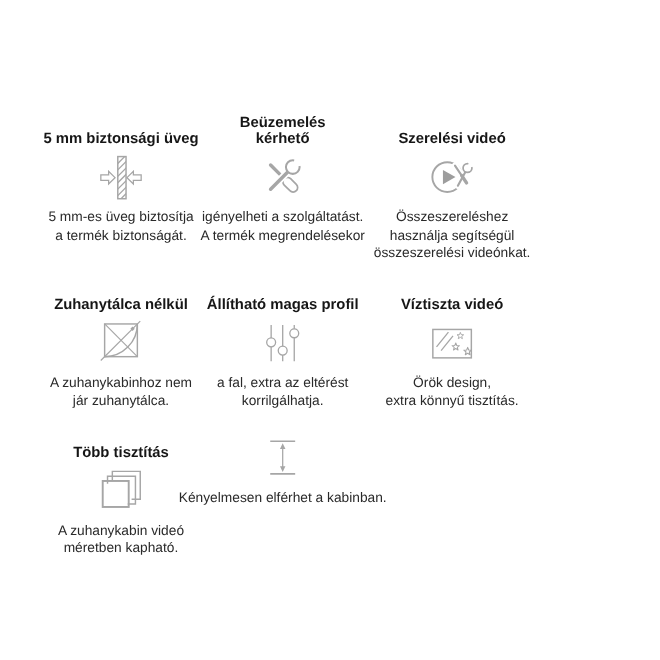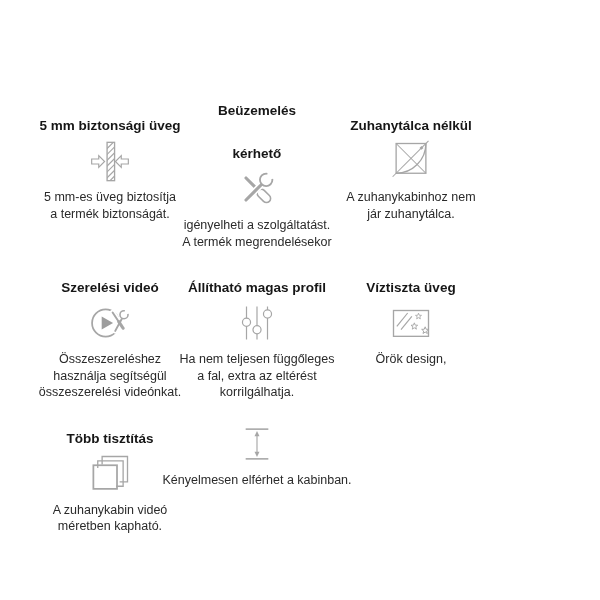--- a/index.html
+++ b/index.html
@@ -12,21 +12,21 @@
     grid-template-columns:154px 140px 168px;
     padding:103px 0 0 33px;
     row-gap:15px;
   }
   .cell{
     display:flex;flex-direction:column;align-items:center;text-align:center;
   }
   .title{
     margin:0;min-height:30px;
     display:flex;flex-direction:column;justify-content:flex-end;align-items:center;
-    font-size:13.5px;line-height:15px;font-weight:bold;color:#161616;gap:28px;
+    font-size:13.5px;line-height:15px;font-weight:bold;color:#161616;
   }
   .title span{display:block;white-space:nowrap;}
   .iconbox{
     height:50px;margin:3px 0;display:flex;align-items:center;justify-content:center;
   }
   .desc{
     margin:0;font-size:12.5px;line-height:16.5px;color:#2a2a2a;
   }
   .desc span{display:block;white-space:nowrap;}
   svg{display:block;}
@@ -83,39 +83,20 @@
       </svg>
     </div>
     <p class="desc">
       <span>igényelheti a szolgáltatást.</span>
       <span>A termék megrendelésekor</span>
     </p>
   </div>
 
   <div class="cell">
     <h3 class="title">
-      <span>Zuhanytálca nélkül</span>
-    </h3>
-    <div class="iconbox">
-      <svg width="42" height="44" viewBox="0 0 48 48">
-        <rect x="7" y="4" width="34" height="34" fill="none" stroke="#a6a6a6" stroke-width="1.5"></rect>
-        <path d="M41,4 A34,34 0 0 1 7,38" fill="none" stroke="#a6a6a6" stroke-width="1.5"></path>
-        <line x1="7" y1="4" x2="41" y2="38" stroke="#a6a6a6" stroke-width="1.2"></line>
-        <line x1="44" y1="1" x2="3" y2="42" stroke="#a6a6a6" stroke-width="1.2"></line>
-        <rect x="-1.6" y="-1.6" width="3.2" height="3.2" transform="translate(36,9) rotate(45)" fill="#a6a6a6"></rect>
-      </svg>
-    </div>
-    <p class="desc">
-      <span>A zuhanykabinhoz nem</span>
-      <span>jár zuhanytálca.</span>
-    </p>
-  </div>
-
-  <div class="cell">
-    <h3 class="title">
       <span>Szerelési videó</span>
     </h3>
     <div class="iconbox">
       <svg width="44" height="42" viewBox="0 0 48 48">
         <circle cx="19" cy="24" r="15.5" fill="none" stroke="#a6a6a6" stroke-width="2"></circle>
         <polygon points="14.5,16.5 14.5,31.5 27.5,24" fill="#9d9d9d"></polygon>
         <line x1="27" y1="12" x2="39" y2="30" stroke="#ffffff" stroke-width="6.5" stroke-linecap="round"></line>
         <line x1="40" y1="15" x2="30" y2="33" stroke="#ffffff" stroke-width="6.5" stroke-linecap="round"></line>
         <line x1="27" y1="12" x2="34" y2="22.5" stroke="#a6a6a6" stroke-width="2.2" stroke-linecap="round"></line>
         <line x1="34" y1="22.5" x2="39" y2="30" stroke="#a6a6a6" stroke-width="3.6" stroke-linecap="round"></line>
@@ -126,62 +107,81 @@
     </div>
     <p class="desc">
       <span>Összeszereléshez</span>
       <span>használja segítségül</span>
       <span>összeszerelési videónkat.</span>
     </p>
   </div>
 
   <div class="cell">
     <h3 class="title">
+      <span>Zuhanytálca nélkül</span>
+    </h3>
+    <div class="iconbox">
+      <svg width="42" height="44" viewBox="0 0 48 48">
+        <rect x="7" y="4" width="34" height="34" fill="none" stroke="#a6a6a6" stroke-width="1.5"></rect>
+        <path d="M41,4 A34,34 0 0 1 7,38" fill="none" stroke="#a6a6a6" stroke-width="1.5"></path>
+        <line x1="7" y1="4" x2="41" y2="38" stroke="#a6a6a6" stroke-width="1.2"></line>
+        <line x1="44" y1="1" x2="3" y2="42" stroke="#a6a6a6" stroke-width="1.2"></line>
+        <rect x="-1.6" y="-1.6" width="3.2" height="3.2" transform="translate(36,9) rotate(45)" fill="#a6a6a6"></rect>
+      </svg>
+    </div>
+    <p class="desc">
+      <span>A zuhanykabinhoz nem</span>
+      <span>jár zuhanytálca.</span>
+    </p>
+  </div>
+
+  <div class="cell">
+    <h3 class="title">
       <span>Állítható magas profil</span>
     </h3>
     <div class="iconbox">
       <svg width="36" height="46" viewBox="0 0 48 48">
         <g stroke="#a6a6a6" stroke-width="1.6">
           <line x1="10" y1="2" x2="10" y2="46"></line>
           <line x1="24" y1="2" x2="24" y2="46"></line>
           <line x1="38" y1="2" x2="38" y2="46"></line>
         </g>
         <circle cx="10" cy="23" r="5.4" fill="#ffffff" stroke="#a6a6a6" stroke-width="1.6"></circle>
         <circle cx="24" cy="33" r="5.4" fill="#ffffff" stroke="#a6a6a6" stroke-width="1.6"></circle>
         <circle cx="38" cy="12" r="5.4" fill="#ffffff" stroke="#a6a6a6" stroke-width="1.6"></circle>
       </svg>
     </div>
     <p class="desc">
-      <span>Ha nem teljesen függőleges</span>
       <span>a fal, extra az eltérést</span>
       <span>korrilgálhatja.</span>
     </p>
   </div>
 
   <div class="cell">
     <h3 class="title">
-      <span>Víztiszta üveg</span>
+      <span>Víztiszta videó</span>
     </h3>
     <div class="iconbox">
       <svg width="46" height="40" viewBox="0 0 48 48">
         <defs>
           <g id="star5">
               <polygon points="0,-4.2 1.06,-1.46 4,-1.3 1.71,0.56 2.47,3.4 0,1.8 -2.47,3.4 -1.71,0.56 -4,-1.3 -1.06,-1.46" fill="none" stroke="#a6a6a6" stroke-width="1.1" stroke-linejoin="round"></polygon>
             </g>
         </defs>
         <rect x="3" y="9" width="42" height="31" fill="none" stroke="#a6a6a6" stroke-width="1.6"></rect>
         <line x1="7" y1="28" x2="20" y2="12" stroke="#a6a6a6" stroke-width="1.4"></line>
         <line x1="12" y1="32" x2="25" y2="16" stroke="#a6a6a6" stroke-width="1.4"></line>
         <use href="#star5" transform="translate(33,16) scale(0.9)"></use>
         <use href="#star5" transform="translate(28,28)"></use>
         <use href="#star5" transform="translate(41,33) scale(1.05)"></use>
       </svg>
     </div>
     <p class="desc">
       <span>Örök design,</span>
+      <span>extra könnyű tisztítás.</span>
     </p>
   </div>
 
   <div class="cell">
     <h3 class="title">
       <span>Több tisztítás</span>
     </h3>
     <div class="iconbox">
       <svg width="42" height="42" viewBox="0 0 48 48">
         <polyline points="15,13 15,4 44,4 44,33 35,33" fill="none" stroke="#a6a6a6" stroke-width="1.5"></polyline>

